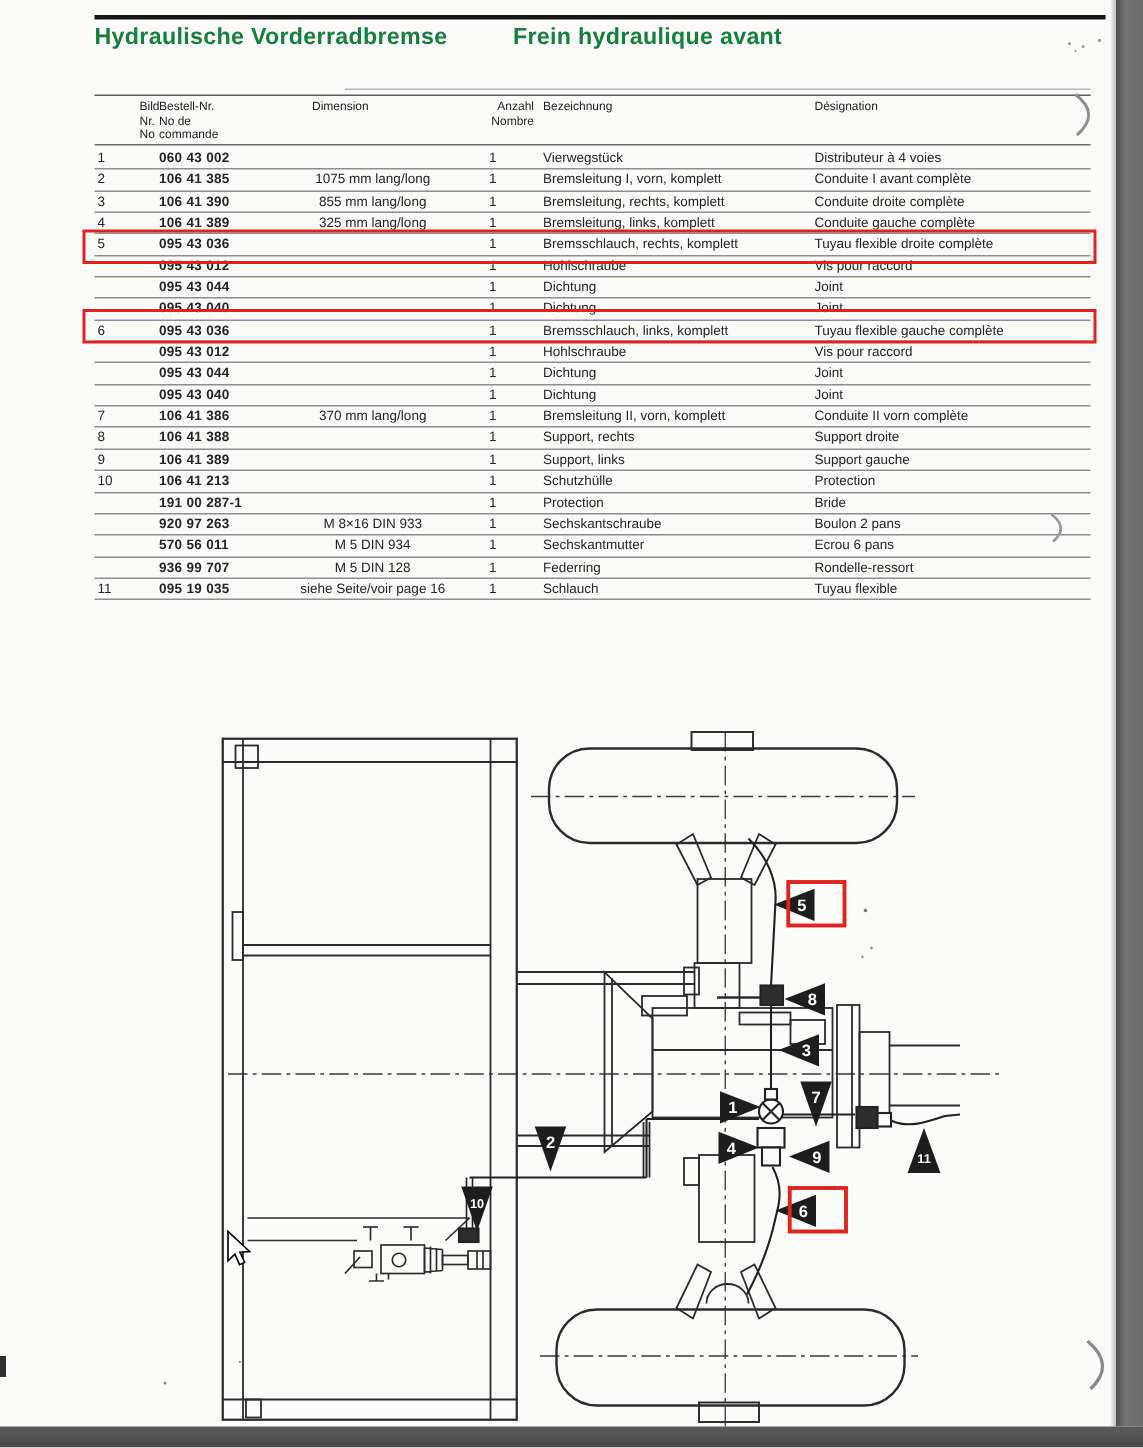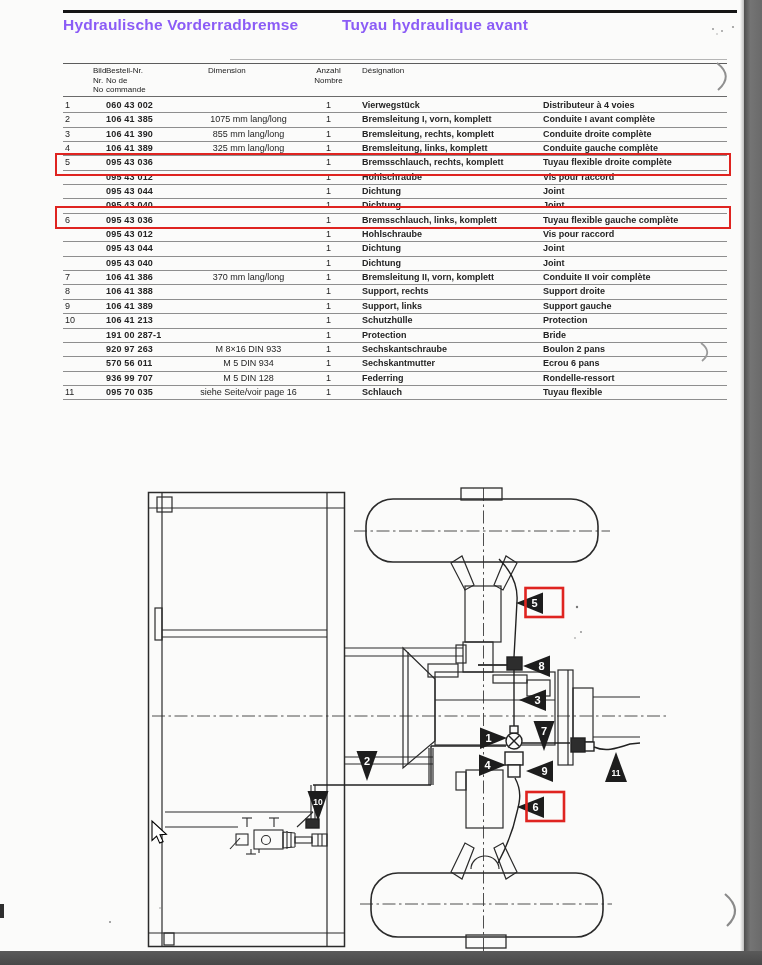--- a/index.html
+++ b/index.html
@@ -1,70 +1,71 @@
 <!DOCTYPE html>
 <html><head>
 <meta charset="utf-8">
 <style>
   html,body{margin:0;padding:0;background:#ddd;}
   .page{position:relative;width:762px;height:965px;background:#fbfbfa;overflow:hidden;
         font-family:"Liberation Sans",sans-serif;}
   .rule-top{position:absolute;left:63px;top:10px;width:674px;height:3px;background:#151515;}
-  .title{position:absolute;top:16px;font-size:15.5px;font-weight:bold;color:#8b5cf6;letter-spacing:.2px;white-space:nowrap;}
+  .title{position:absolute;top:16px;font-size:15.5px;font-weight:bold;color:#15803d;letter-spacing:.2px;white-space:nowrap;}
   .title-de{left:63px;}
   .title-fr{left:342px;}
   .rule-faint{position:absolute;left:230px;top:59px;width:497px;height:1px;background:#b5b5b5;}
   .rule-thin{position:absolute;left:63px;top:63px;width:664px;height:1px;background:#5c5c5c;}
   .thead{position:absolute;left:63px;top:66px;width:664px;height:30px;display:grid;
          grid-template-columns:43px 90px 105px 55px 181px 190px;
          font-size:8px;line-height:9.5px;color:#222;border-bottom:1px solid #6a6a6a;}
   .thead .hc{white-space:pre-line;overflow:hidden;}
   .thead .h1{padding-left:2px;margin-left:28px;}
   .thead .h3{padding-left:12px;}
-  .thead .h4{text-align:center;}
+  .thead .h4{text-align:right;}
   .thead .h5,.thead .h6{padding-left:6px;}
   .trows{position:absolute;left:63px;top:99px;width:664px;}
   .row{display:grid;grid-template-columns:43px 90px 105px 55px 181px 190px;
        height:13.35px;border-bottom:1px solid #8e8e8e;font-size:9px;line-height:12.8px;color:#242424;}
   .cell{overflow:hidden;white-space:nowrap;}
   .c1{padding-left:2px;}
   .c2{font-weight:bold;letter-spacing:.2px;}
   .c3,.c4{text-align:center;}
-  .c5,.c6{padding-left:6px;font-weight:bold;}
+  .c5,.c6{padding-left:6px;}
   .rowbox{position:absolute;left:55px;width:672px;height:19px;border:2.5px solid #df2420;z-index:5;}
   svg.art{position:absolute;left:0;top:0;z-index:4;}
   .bar-right{position:absolute;top:0;left:744px;width:18px;height:951px;z-index:6;
              background:linear-gradient(90deg,#4e4e4e,#747474 35%,#6a6a6a);}
   .bar-bottom{position:absolute;left:0;top:951px;width:762px;height:14px;z-index:6;
               background:linear-gradient(180deg,#5a5a5a,#484848);}
   .page-edge{position:absolute;top:0;left:740px;width:4px;height:951px;z-index:3;
              background:linear-gradient(90deg,rgba(0,0,0,0),#bdbdbd);}
   .smudge{position:absolute;left:0;top:904px;width:4px;height:14px;background:#2e2e2e;z-index:4;}
 </style>
 </head>
 <body>
 
 <div class="page" id="page">
 
   <div class="rule-top"></div>
   <div class="title title-de">Hydraulische Vorderradbremse</div>
-  <div class="title title-fr">Tuyau hydraulique avant</div>
+  <div class="title title-fr">Frein hydraulique avant</div>
   <div class="rule-faint"></div>
   <div class="rule-thin"></div>
 
   <div class="thead">
     <div class="hc h1">Bild-Nr.
 No du
 dessin</div>
     <div class="hc h2">Bestell-Nr.
 No de
 commande</div>
     <div class="hc h3">Dimension</div>
     <div class="hc h4">Anzahl
 Nombre</div>
+    <div class="hc h5">Bezeichnung</div>
     <div class="hc h6">Désignation</div>
   </div>
 
   <div class="trows">
       <div class="row">
         <div class="cell c1">1</div>
         <div class="cell c2">060 43 002</div>
         <div class="cell c3"></div>
         <div class="cell c4">1</div>
         <div class="cell c5">Vierwegstück</div>
@@ -157,21 +158,21 @@
         <div class="cell c4">1</div>
         <div class="cell c5">Dichtung</div>
         <div class="cell c6">Joint</div>
       </div>
       <div class="row">
         <div class="cell c1">7</div>
         <div class="cell c2">106 41 386</div>
         <div class="cell c3">370 mm lang/long</div>
         <div class="cell c4">1</div>
         <div class="cell c5">Bremsleitung II, vorn, komplett</div>
-        <div class="cell c6">Conduite II voir complète</div>
+        <div class="cell c6">Conduite II vorn complète</div>
       </div>
       <div class="row">
         <div class="cell c1">8</div>
         <div class="cell c2">106 41 388</div>
         <div class="cell c3"></div>
         <div class="cell c4">1</div>
         <div class="cell c5">Support, rechts</div>
         <div class="cell c6">Support droite</div>
       </div>
       <div class="row">
@@ -217,21 +218,21 @@
       <div class="row">
         <div class="cell c1"></div>
         <div class="cell c2">936 99 707</div>
         <div class="cell c3">M 5  DIN 128</div>
         <div class="cell c4">1</div>
         <div class="cell c5">Federring</div>
         <div class="cell c6">Rondelle-ressort</div>
       </div>
       <div class="row">
         <div class="cell c1">11</div>
-        <div class="cell c2">095 70 035</div>
+        <div class="cell c2">095 19 035</div>
         <div class="cell c3">siehe Seite/voir page 16</div>
         <div class="cell c4">1</div>
         <div class="cell c5">Schlauch</div>
         <div class="cell c6">Tuyau flexible</div>
       </div>
     </div>
 
   <svg class="art" width="762" height="965" viewBox="0 0 762 965">
 
     <g stroke="#3a3a3a" stroke-width="0.9" stroke-dasharray="13 3.5 2.5 3.5" fill="none">

